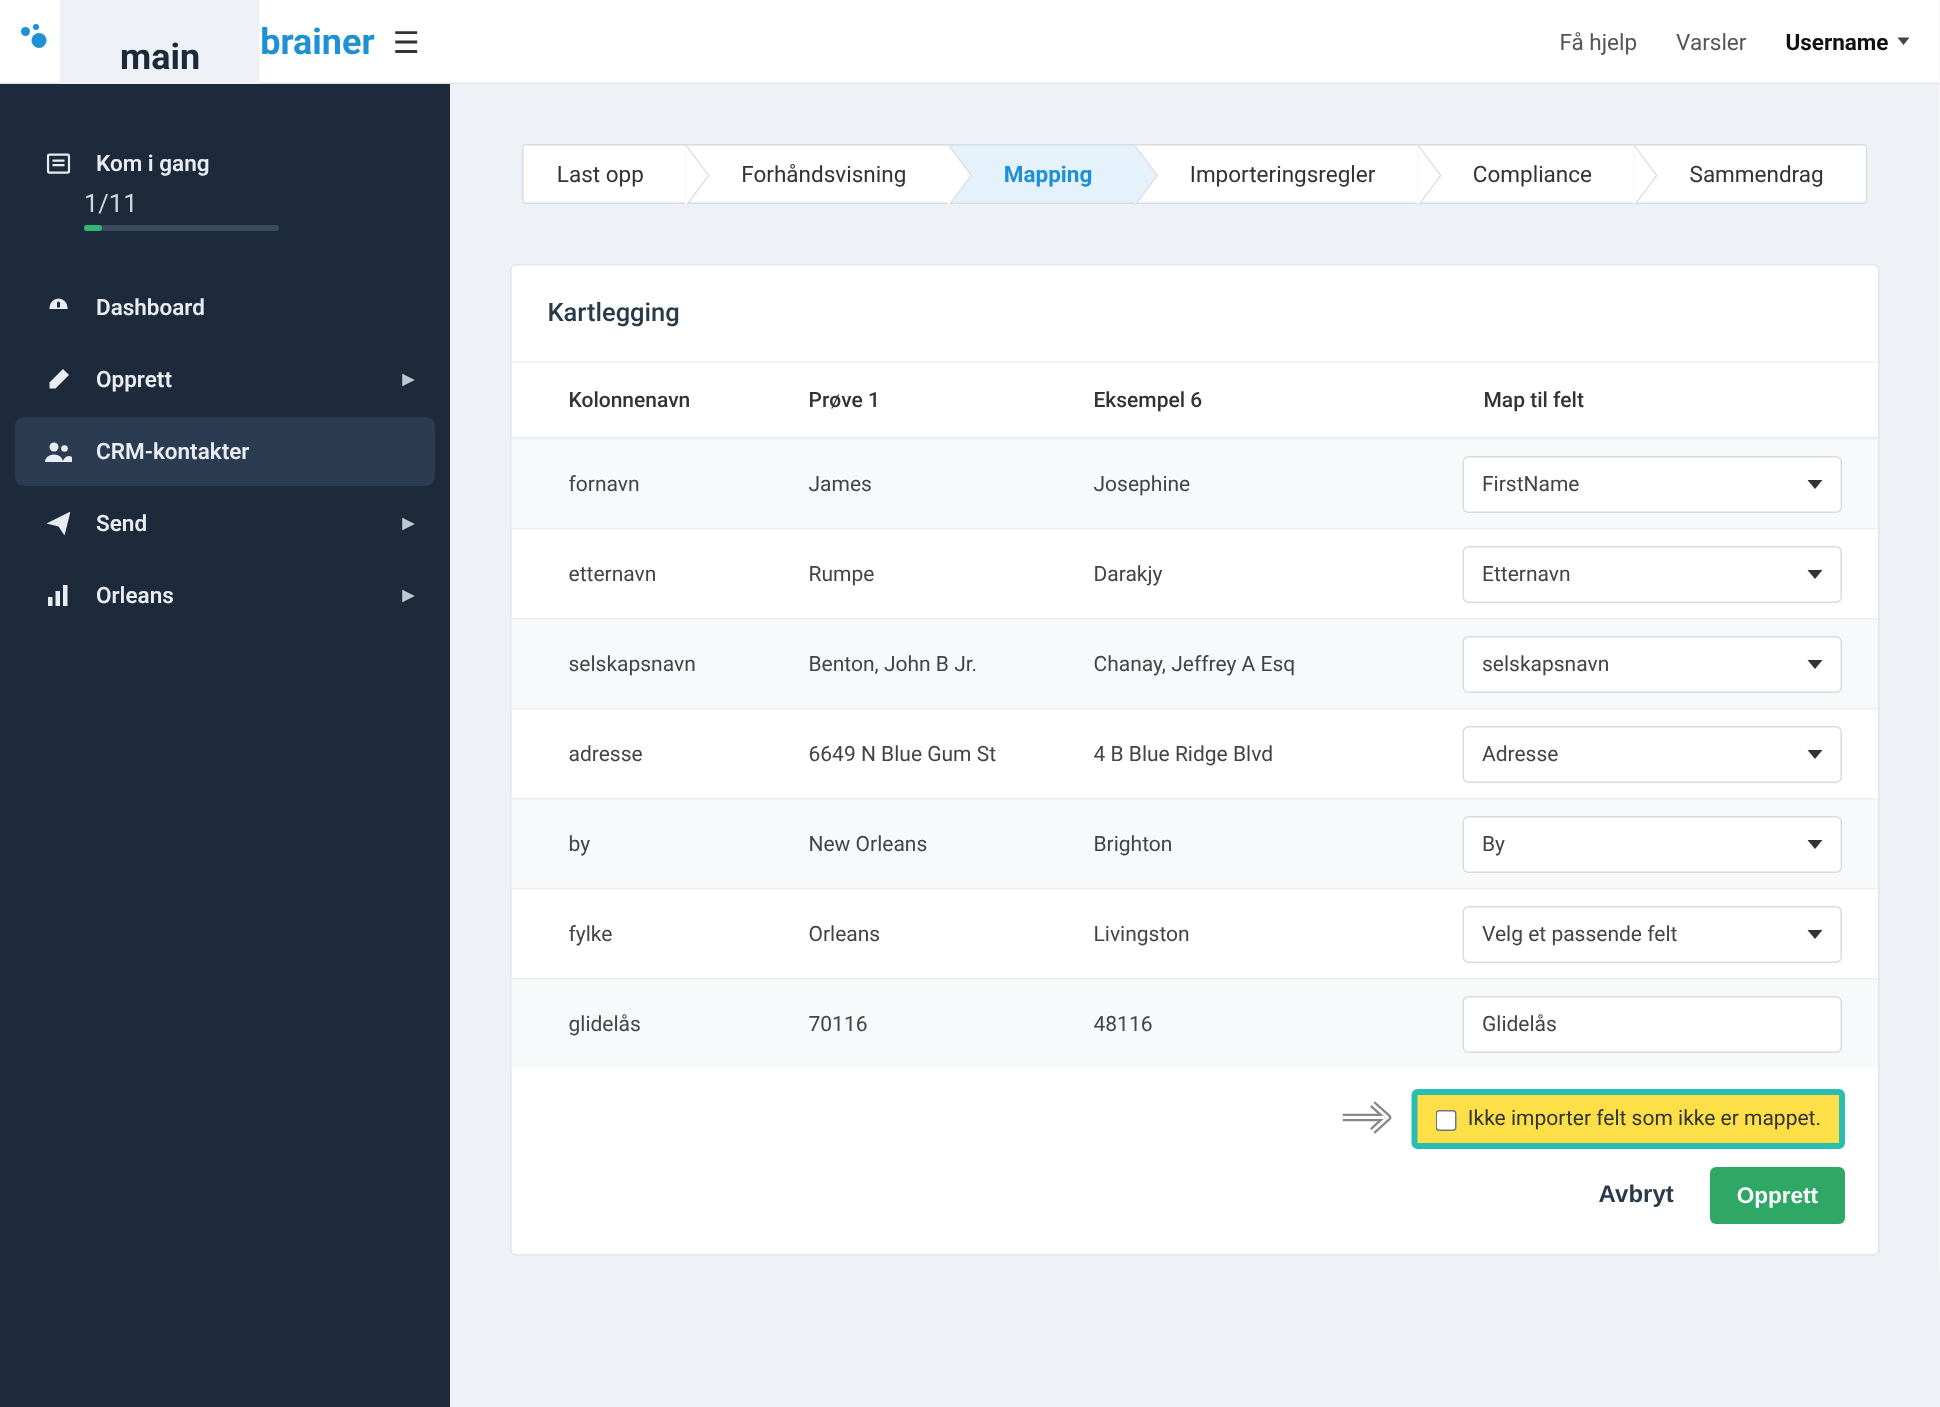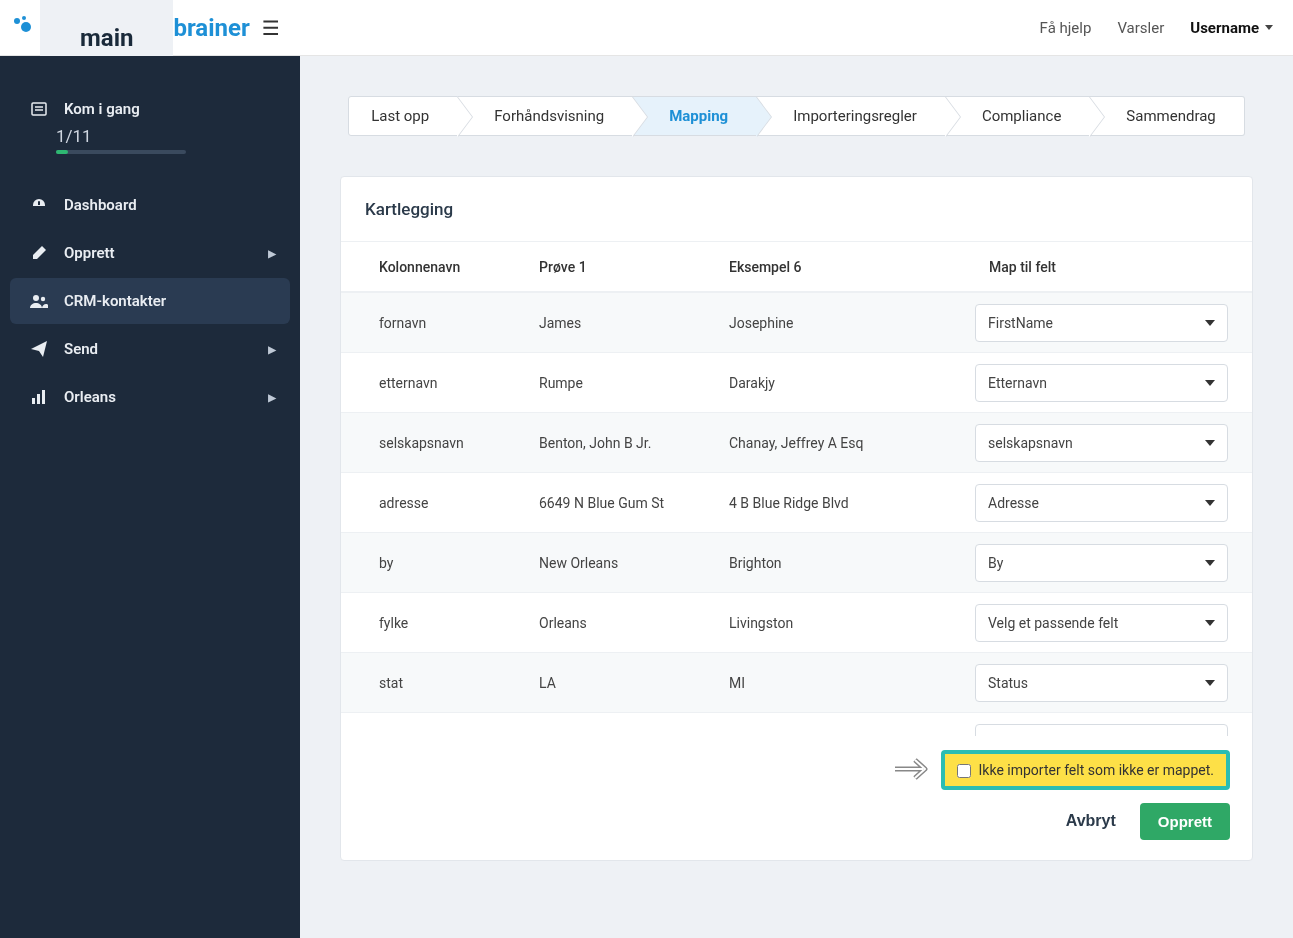--- a/index.html
+++ b/index.html
@@ -122,21 +122,21 @@
     display:inline-flex; align-items:flex-end; gap:8px;
     border:4px solid #2bbdb2; border-radius:4px;
     padding:8px 12px; background:#fde047;
     font-size:14px; color:#333;
     position:relative;
   }
   .chk-row input { width:14px; height:14px; cursor:pointer;}
   .arrow-callout {
     position:absolute; left:-46px; top:6px;
   }
-  .btnrow { margin-top:12px; display:flex; justify-content:flex-end; gap:12px; align-items:center;}
+  .btnrow { margin-top:12px; display:flex; justify-content:flex-end; gap:12px; }
   .btn-cancel { background:transparent; border:none; font-size:16px; font-weight:700; color:#2b3a4a; cursor:pointer; padding:10px 12px;}
   .btn-primary { background:#2fa866; color:#fff; border:none; border-radius:4px; font-size:15px; font-weight:700; padding:10px 18px; cursor:pointer;}
 </style>
 </head>
 <body>
 
 <div class="topbar">
   <div class="logo-group">
     <div class="logo">
       <span class="dots">
@@ -312,31 +312,20 @@
       </div>
     </div>
             </div>
             <div class="trow">
     <div class="cell">fylke</div>
     <div class="cell">Orleans</div>
     <div class="cell">Livingston</div>
     <div class="cell sel-wrap">
       <div class="sel">
         <span>Velg et passende felt</span>
-        <span class="tri"></span>
-      </div>
-    </div>
-            </div>
-            <div class="trow">
-    <div class="cell">stat</div>
-    <div class="cell">LA</div>
-    <div class="cell">MI</div>
-    <div class="cell sel-wrap">
-      <div class="sel">
-        <span>Status</span>
         <span class="tri"></span>
       </div>
     </div>
             </div>
             <div class="trow">
     <div class="cell">glidelås</div>
     <div class="cell">70116</div>
     <div class="cell">48116</div>
     <div class="cell sel-wrap">
       <div class="sel">

